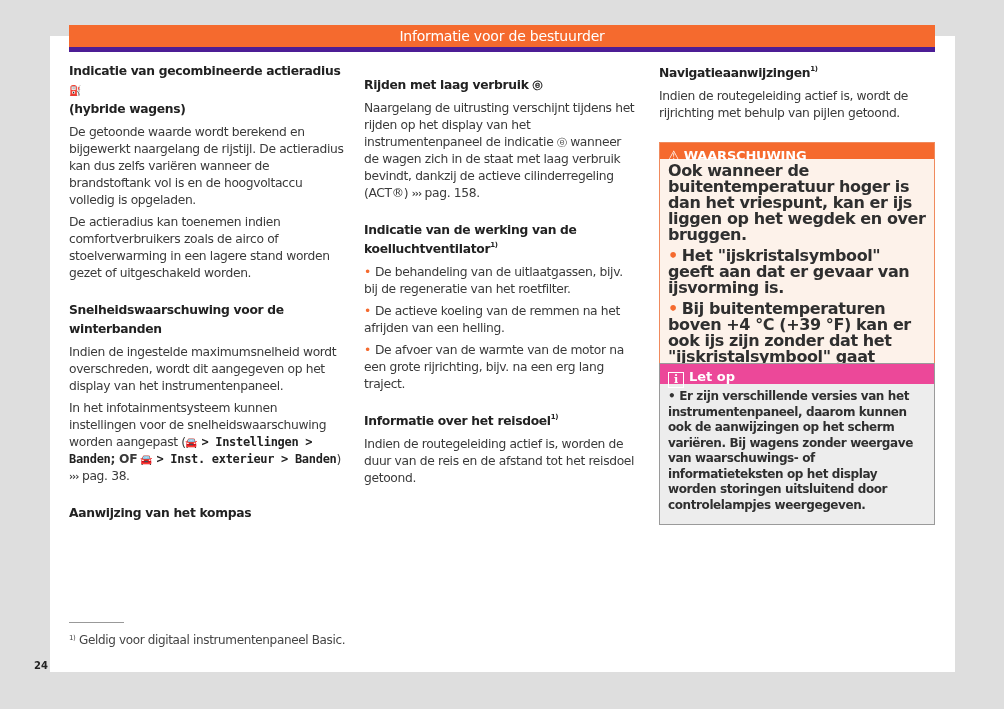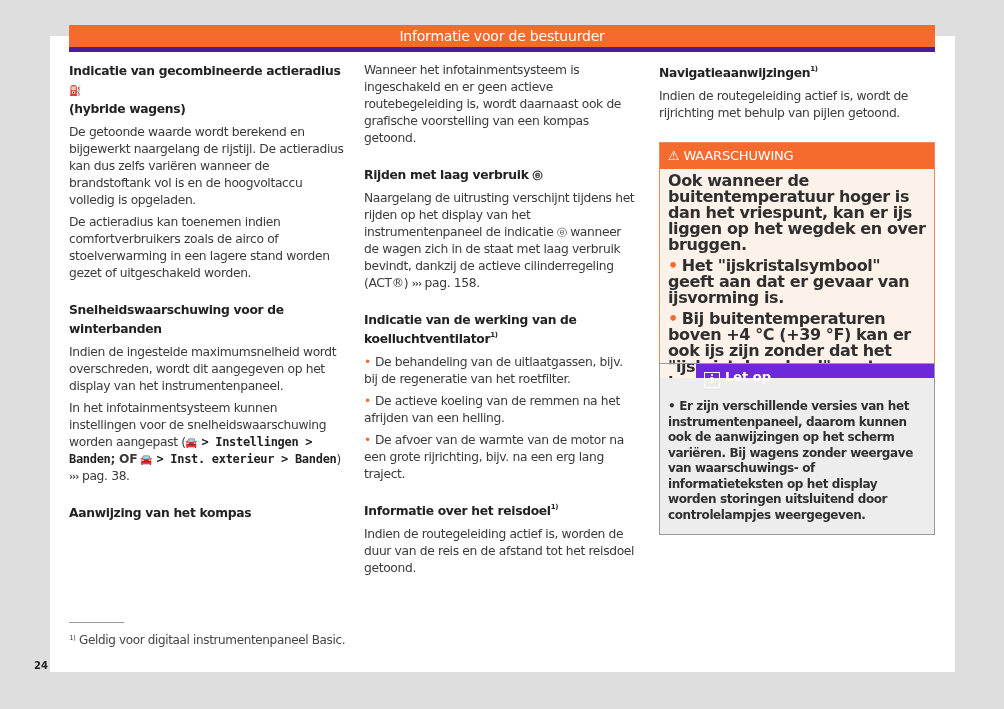--- a/index.html
+++ b/index.html
@@ -15,26 +15,26 @@
   .col3 { left:659px; top:64px; width:276px; }
   h3 { font-size:12.3px; font-weight:bold; color:#222; margin:0 0 5px 0; line-height:19px; letter-spacing:-0.3px; }
   p { margin:0 0 5px 0; }
   .gap { height:14px; }
   .mono { font-family:"DejaVu Sans Mono", monospace; font-weight:bold; font-size:12px; color:#222; letter-spacing:-0.3px; }
   .bullet::before { content:"\2022"; color:#f56a2e; margin-right:4px; }
   .note .bullet::before { color:#333; }
   sup { font-size:7px; vertical-align:top; line-height:10px; }
   .arrows { font-weight:bold; letter-spacing:-1px; font-size:10px; }
   .warn { position:absolute; left:659px; top:142px; width:274px; border:1px solid #f08a5d; }
-  .warn-head { background:#f56a2e; color:#fff; font-weight:normal; font-size:13px; height:26px; line-height:26px; padding-left:8px; letter-spacing:-0.2px; }
+  .warn-head { background:#f56a2e; color:#fff; font-weight:bold; font-size:13px; height:16px; line-height:26px; padding-left:8px; letter-spacing:-0.2px; }
   .warn-body { background:#fdf2ea; padding:4px 8px 4px 8px; font-size:16px; line-height:16px; font-weight:bold; color:#2f2f2f; letter-spacing:-0.4px; }
   .warn-body p { margin:0 0 5px 0; }
   .note { position:absolute; left:659px; top:363px; width:274px; border:1px solid #9a9a9a; }
-  .note-head { background:#6d28d9; color:#fff; font-weight:bold; font-size:13px; height:14px; line-height:26px; padding-left:8px;margin-left:36px; }
-  .note-body { background:#ededed; padding:21px 8px 6px 8px; font-size:12px; line-height:15.5px; font-weight:bold; color:#2f2f2f; letter-spacing:-0.4px; }
+  .note-head { background:#ec4899; color:#fff; font-weight:bold; font-size:13px; height:20px; line-height:26px; padding-left:8px; }
+  .note-body { background:#ededed; padding:5px 8px 6px 8px; font-size:12px; line-height:15.5px; font-weight:bold; color:#2f2f2f; letter-spacing:-0.4px; }
   .note-body p { margin:0 0 5px 0; }
   .info-icon { display:inline-block; width:14px; height:14px; border:1.5px solid #fff; text-align:center; line-height:14px; font-size:11px; margin-right:5px; vertical-align:-2px; font-family:"DejaVu Serif", serif; }
   .plain { font-weight:normal; color:#555; }
   .footnote-rule { position:absolute; left:69px; top:622px; width:55px; border-top:1px solid #999; }
   .footnote { position:absolute; left:69px; top:633px; font-size:12px; letter-spacing:-0.35px; color:#444; }
   .pagenum { position:absolute; left:34px; top:660px; font-size:10px; font-weight:bold; color:#222; }
   .sym { font-size:10px; }
 </style>
 </head>
 <body>
@@ -60,21 +60,20 @@
     <span class="sym">🚘</span>
     <span class="mono">&gt; Inst. exterieur &gt; Banden</span><span>)</span>
     <span class="arrows">›››</span>
     <span>pag. 38.</span>
   </p>
   <div class="gap"></div>
   <h3>Aanwijzing van het kompas</h3>
 </div>
 
 <div class="col col2">
-  <p>Wanneer het infotainmentsysteem is ingeschakeld en er geen actieve routebegeleiding is, wordt daarnaast ook de grafische voorstelling van een kompas getoond.</p>
   <div class="gap"></div>
   <h3>
     <span>Rijden met laag verbruik</span>
     <span class="sym">ⓔ</span>
   </h3>
   <p>
     <span>Naargelang de uitrusting verschijnt tijdens het rijden op het display van het instrumentenpaneel de indicatie</span>
     <span class="sym">ⓔ</span>
     <span>wanneer de wagen zich in de staat met laag verbruik bevindt, dankzij de actieve cilinderregeling (ACT®)</span>
     <span class="arrows">›››</span>

